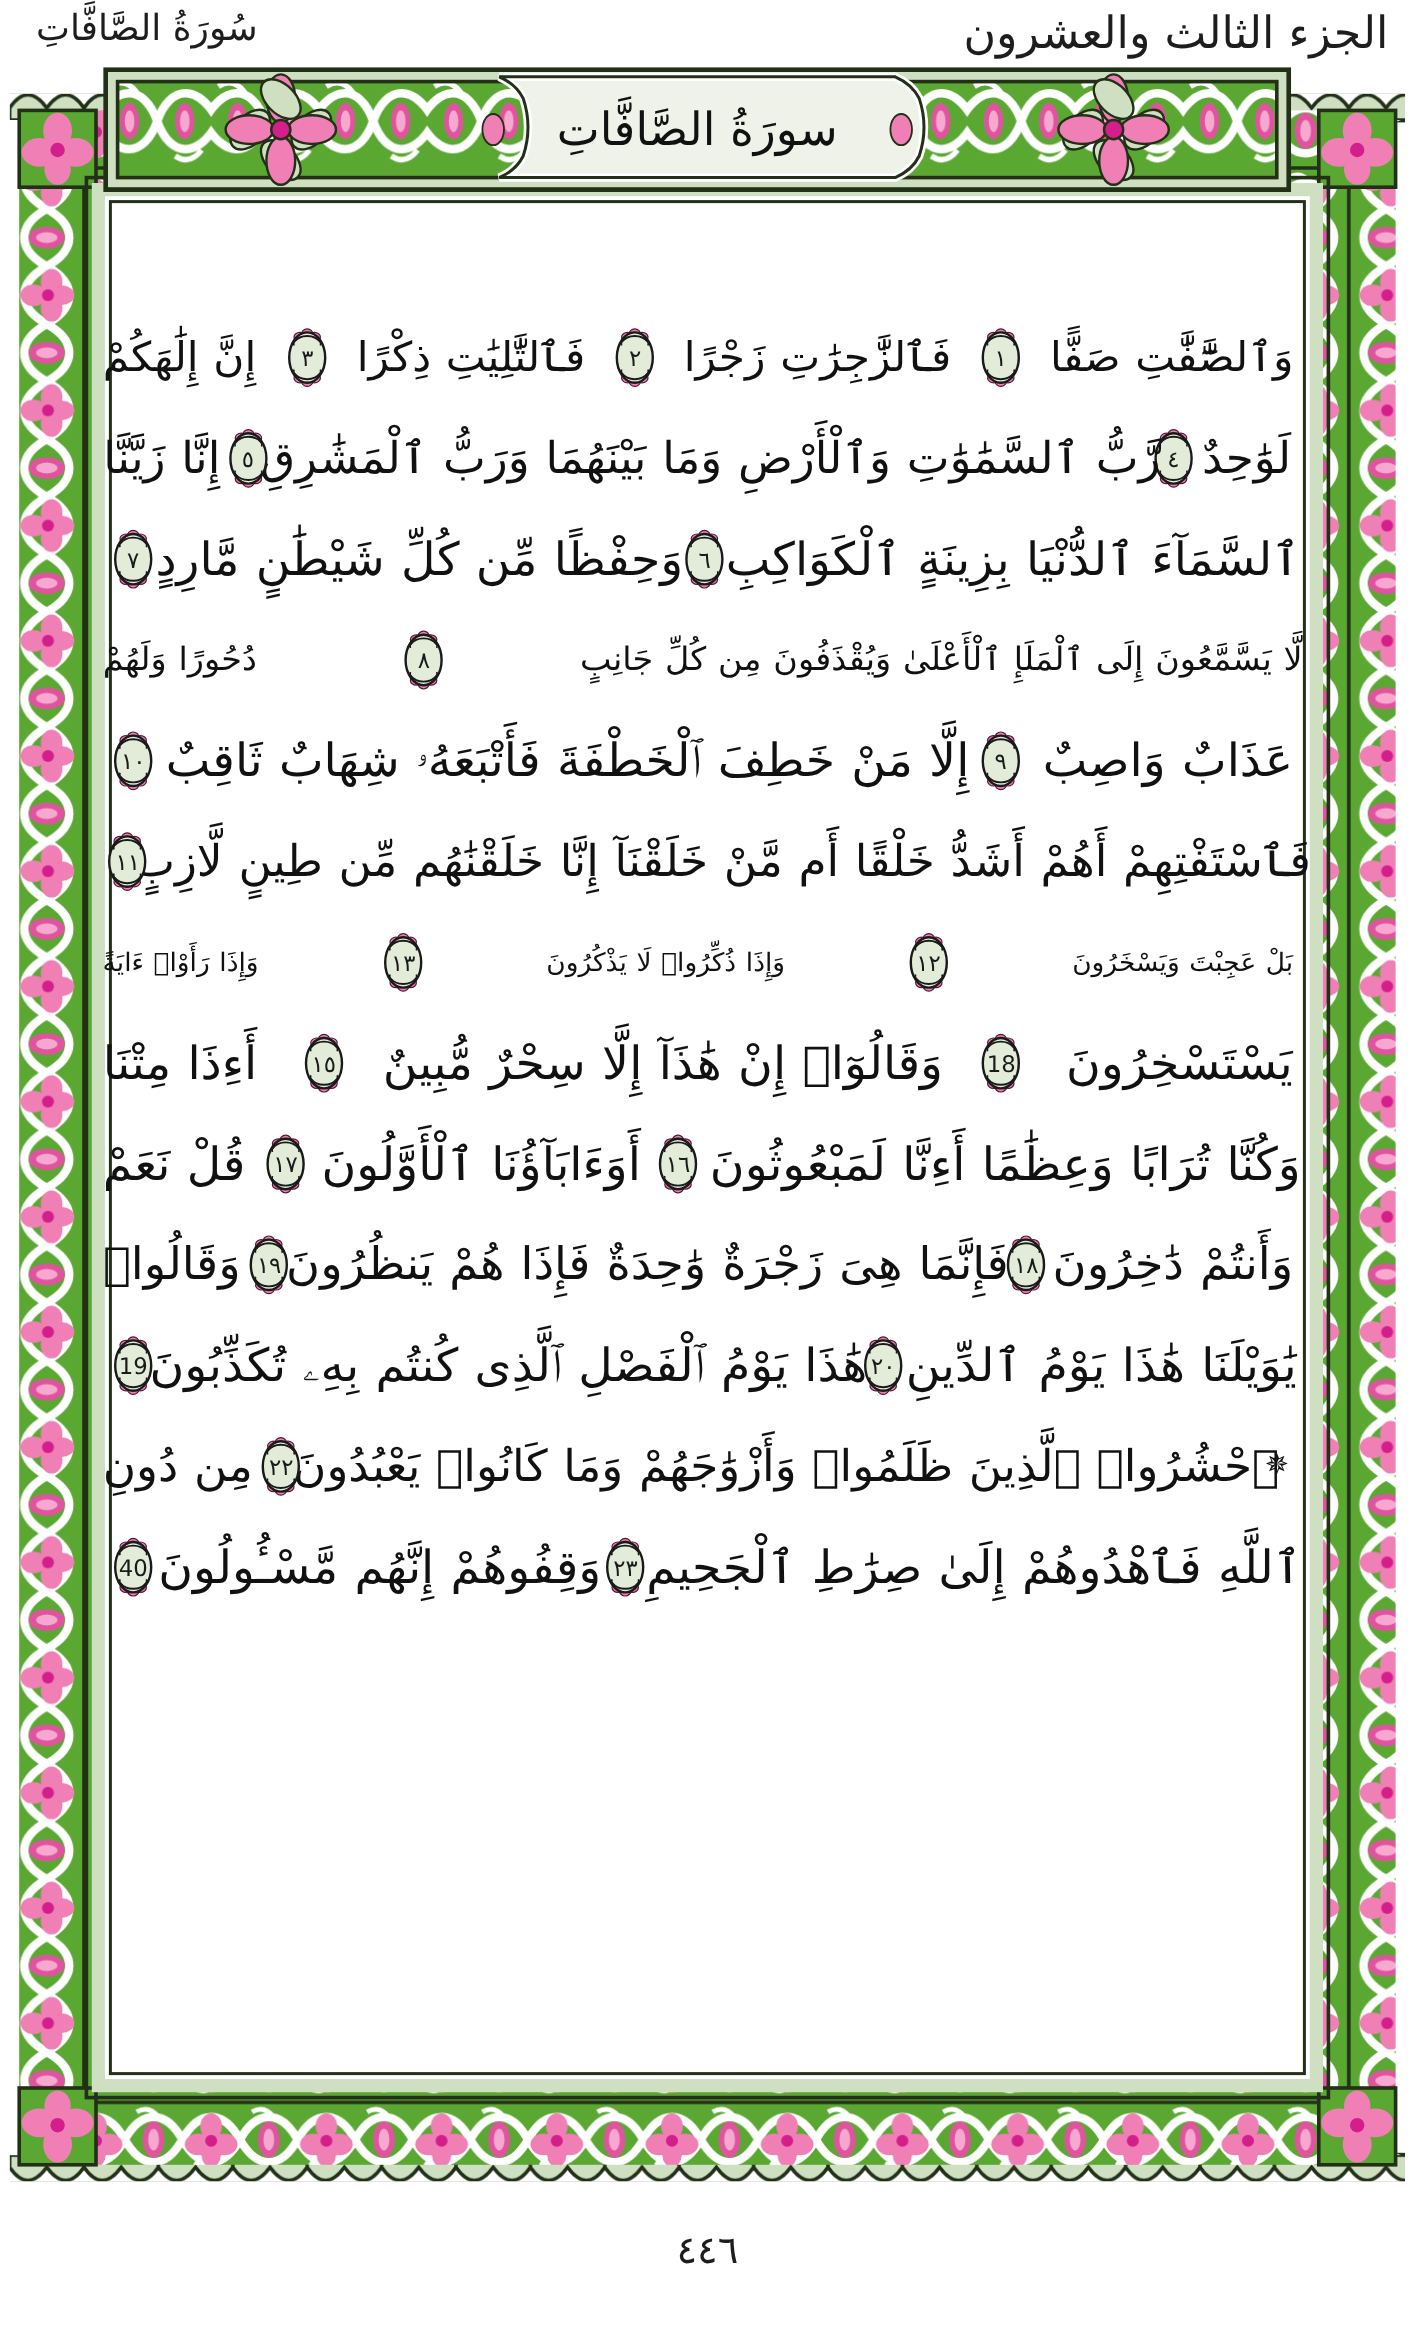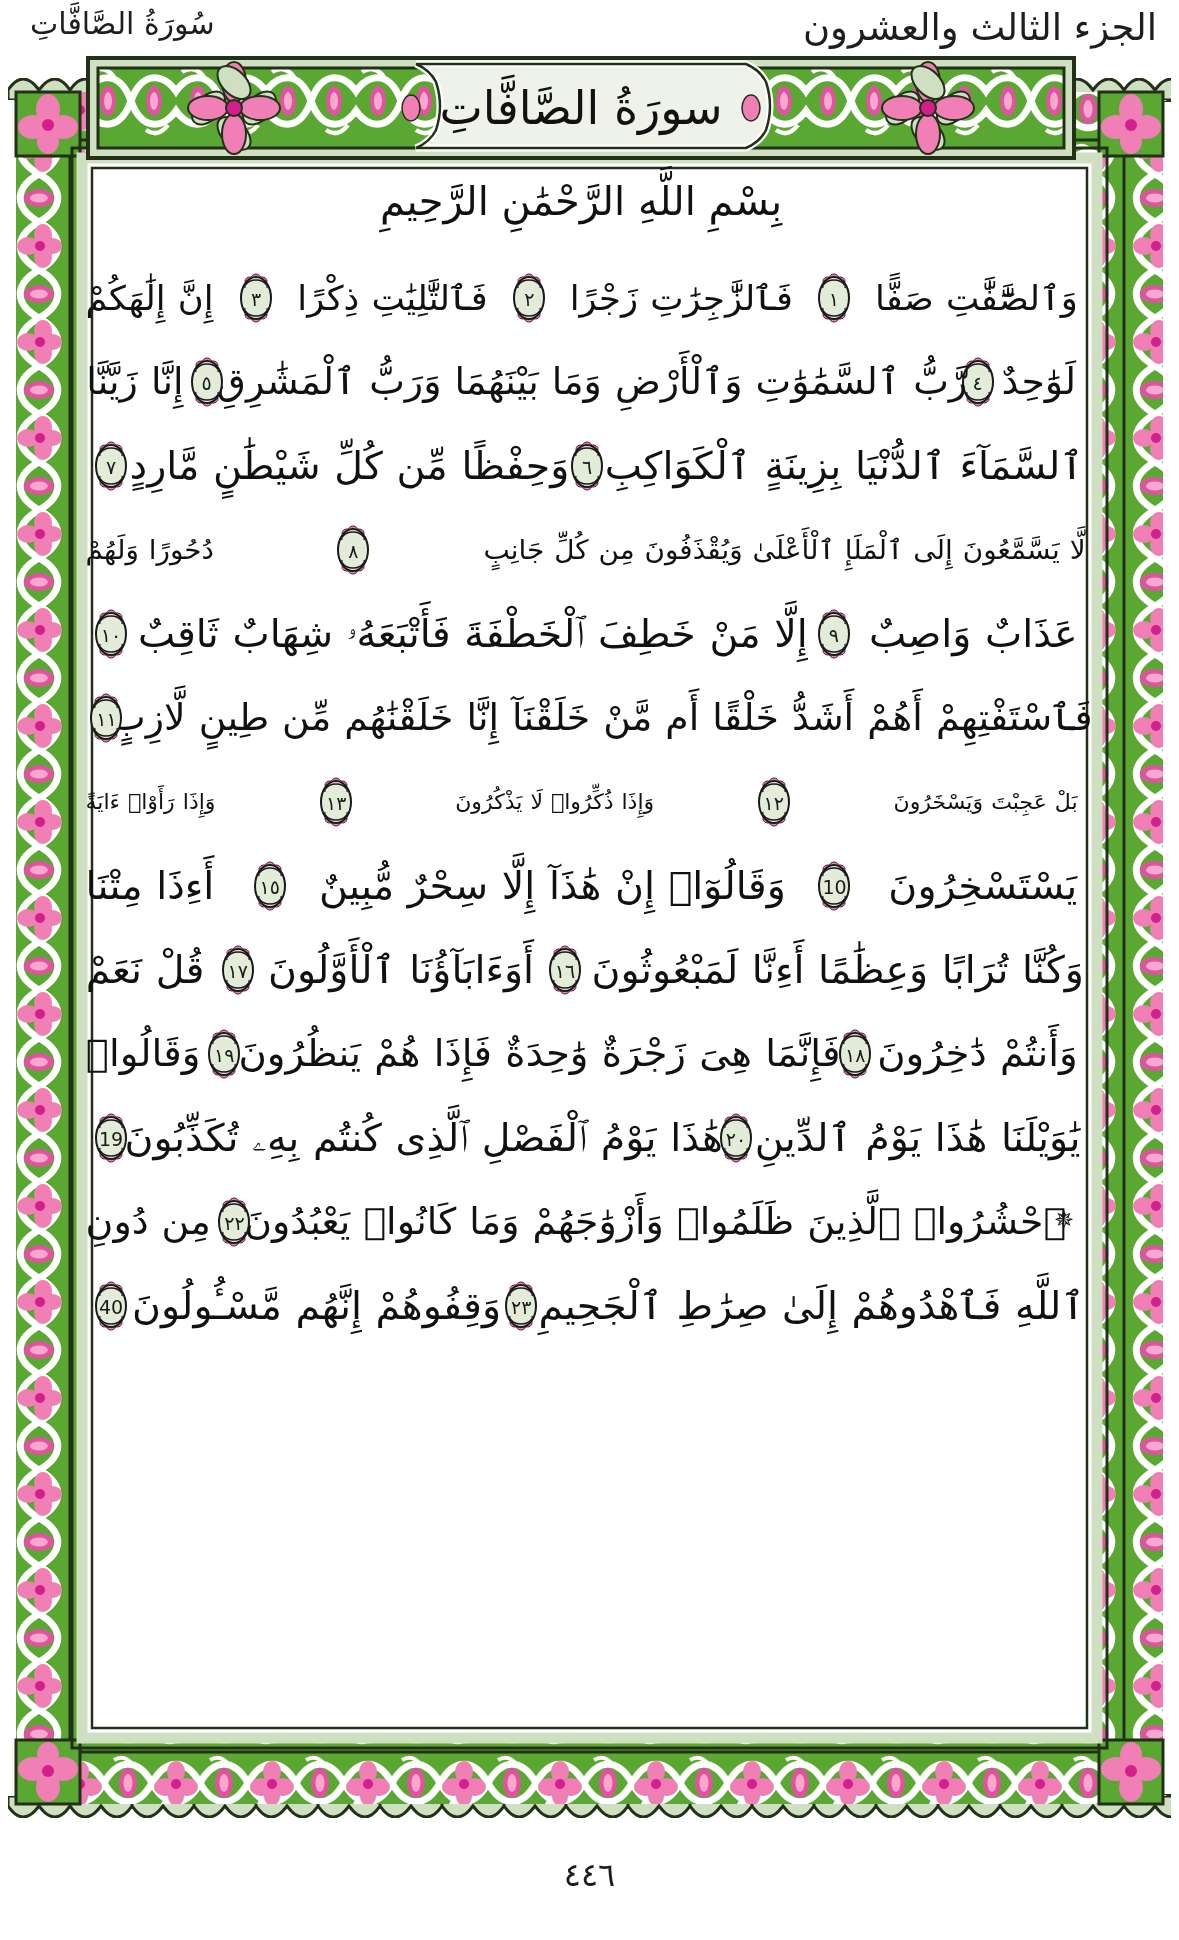--- a/index.html
+++ b/index.html
@@ -319,27 +319,24 @@
           <circle cx="0" cy="0" r="8" fill="#d41e8c" stroke="#223018" stroke-width="2"></circle>
         </g>
       </g>
 
       <path d="M330 8 q14 6 20 18 q8 24 0 48 q-6 12 -20 18 L660 92 q14 -6 20 -18 q8 -24 0 -48 q-6 -12 -20 -18 Z" fill="#eef2e8" stroke="#ffffff" stroke-width="7"></path>
       <path d="M330 8 q14 6 20 18 q8 24 0 48 q-6 12 -20 18 L660 92 q14 -6 20 -18 q8 -24 0 -48 q-6 -12 -20 -18 Z" fill="none" stroke="#223018" stroke-width="2.5"></path>
       <ellipse cx="325" cy="52" rx="9" ry="13" fill="#ef7fb4" stroke="#223018" stroke-width="1.5"></ellipse>
       <ellipse cx="665" cy="52" rx="9" ry="13" fill="#ef7fb4" stroke="#223018" stroke-width="1.5"></ellipse>
     </svg>
     <div style="position:absolute;left:330px;top:0;width:330px;height:104px;display:flex;align-items:center;justify-content:center;">
-      <span style="font-size:46px;color:#111;font-family:'DejaVu Sans',sans-serif;direction:rtl;white-space:nowrap;">سورَةُ الصَّافَّاتِ</span>
+      <span style="font-size:38px;color:#111;font-family:'DejaVu Sans',sans-serif;direction:rtl;white-space:nowrap;">سورَةُ الصَّافَّاتِ</span>
     </div>
   </div>
 
-  <div class="basmala">
-    <span style="font-size:40px;color:#111;font-family:'DejaVu Sans',sans-serif;direction:rtl;">بِسْمِ اللَّهِ الرَّحْمَٰنِ الرَّحِيمِ</span>
-  </div>
 
   <div class="lines" id="lines-root">
       <div class="qline justify" id="line-1">
         <span class="txt" style="font-size: 34px;">وَٱلصَّٰٓفَّٰتِ صَفًّا</span>
         <span class="ayah">
           <svg viewBox="0 0 40 52">
             <g transform="translate(20,26)">
               <ellipse cx="0" cy="-19" rx="5" ry="5" fill="#ef7fb4" stroke="#5b1436" stroke-width="1"></ellipse>
               <ellipse cx="-6" cy="-17" rx="5" ry="4" fill="#ef7fb4" stroke="#5b1436" stroke-width="1"></ellipse>
               <ellipse cx="6" cy="-17" rx="5" ry="4" fill="#ef7fb4" stroke="#5b1436" stroke-width="1"></ellipse>
@@ -653,21 +650,21 @@
               <ellipse cx="6" cy="17" rx="5" ry="4" fill="#ef7fb4" stroke="#5b1436" stroke-width="1"></ellipse>
               <ellipse cx="0" cy="0" rx="15" ry="21" fill="#e3ecd9" stroke="#1a1a1a" stroke-width="2"></ellipse>
               <path d="M-11 -13 q4 -5 11 -5 q7 0 11 5" fill="none" stroke="#1a1a1a" stroke-width="1.6"></path>
               <path d="M-11 13 q4 5 11 5 q7 0 11 -5" fill="none" stroke="#1a1a1a" stroke-width="1.6"></path>
               <path d="M-9 -15 q-3 2 -2 5" fill="none" stroke="#1a1a1a" stroke-width="1.4"></path>
               <path d="M9 -15 q3 2 2 5" fill="none" stroke="#1a1a1a" stroke-width="1.4"></path>
               <path d="M-9 15 q-3 -2 -2 -5" fill="none" stroke="#1a1a1a" stroke-width="1.4"></path>
               <path d="M9 15 q3 -2 2 -5" fill="none" stroke="#1a1a1a" stroke-width="1.4"></path>
             </g>
           </svg>
-          <span class="num">10</span>
+          <span class="num">18</span>
         </span>
         <span class="txt">وَقَالُوٓا۟ إِنْ هَٰذَآ إِلَّا سِحْرٌ مُّبِينٌ</span>
         <span class="ayah">
           <svg viewBox="0 0 40 52">
             <g transform="translate(20,26)">
               <ellipse cx="0" cy="-19" rx="5" ry="5" fill="#ef7fb4" stroke="#5b1436" stroke-width="1"></ellipse>
               <ellipse cx="-6" cy="-17" rx="5" ry="4" fill="#ef7fb4" stroke="#5b1436" stroke-width="1"></ellipse>
               <ellipse cx="6" cy="-17" rx="5" ry="4" fill="#ef7fb4" stroke="#5b1436" stroke-width="1"></ellipse>
               <circle cx="0" cy="-20" r="2.2" fill="#7aa03a"></circle>
               <ellipse cx="0" cy="19" rx="5" ry="5" fill="#ef7fb4" stroke="#5b1436" stroke-width="1"></ellipse>

